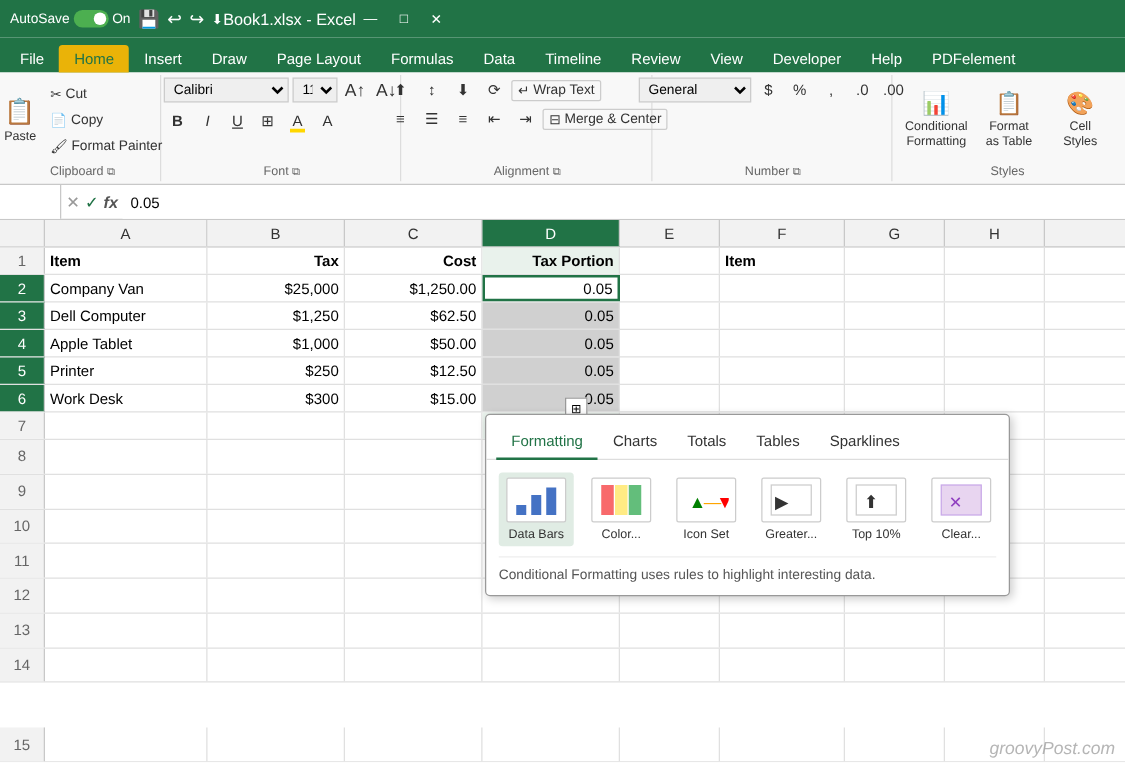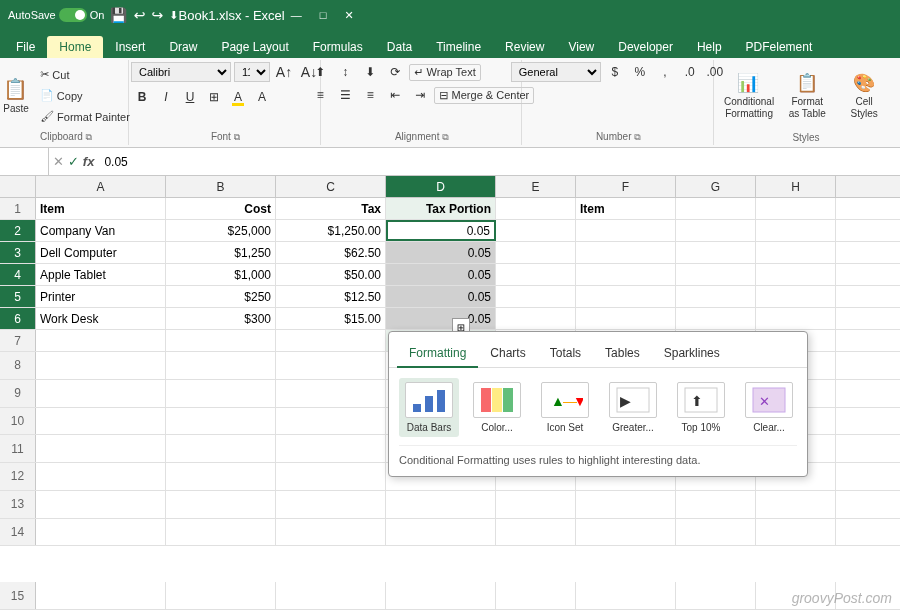--- a/index.html
+++ b/index.html
@@ -30,21 +30,21 @@
       padding-left: 4px;
     }
     .ribbon-tab {
       padding: 4px 12px;
       font-size: 12px;
       color: white;
       cursor: pointer;
       border-radius: 3px 3px 0 0;
     }
     .ribbon-tab.active {
-      background: #fef9c3;
+      background: #eab308;
       color: #217346;
       font-weight: 500;
     }
 
     
     .ribbon {
       height: 90px;
       background: #f8f8f8;
       border-bottom: 1px solid #c8c8c8;
       display: flex;
@@ -537,22 +537,22 @@
     <div class="col-header col-f">F</div>
     <div class="col-header col-g">G</div>
     <div class="col-header col-h">H</div>
   </div>
 
   <div class="grid-body">
 
     <div class="grid-row">
       <div class="row-num">1</div>
       <div class="cell col-a bold">Item</div>
+      <div class="cell col-c bold right">Tax</div>
       <div class="cell col-b bold right">Cost</div>
-      <div class="cell col-c bold right">Tax</div>
       <div class="cell col-d bold right selected-col">Tax Portion</div>
       <div class="cell col-e"></div>
       <div class="cell col-f bold">Item</div>
       <div class="cell col-g"></div>
       <div class="cell col-h"></div>
     </div>
 
     <div class="grid-row">
       <div class="row-num selected">2</div>
       <div class="cell col-a">Company Van</div>

